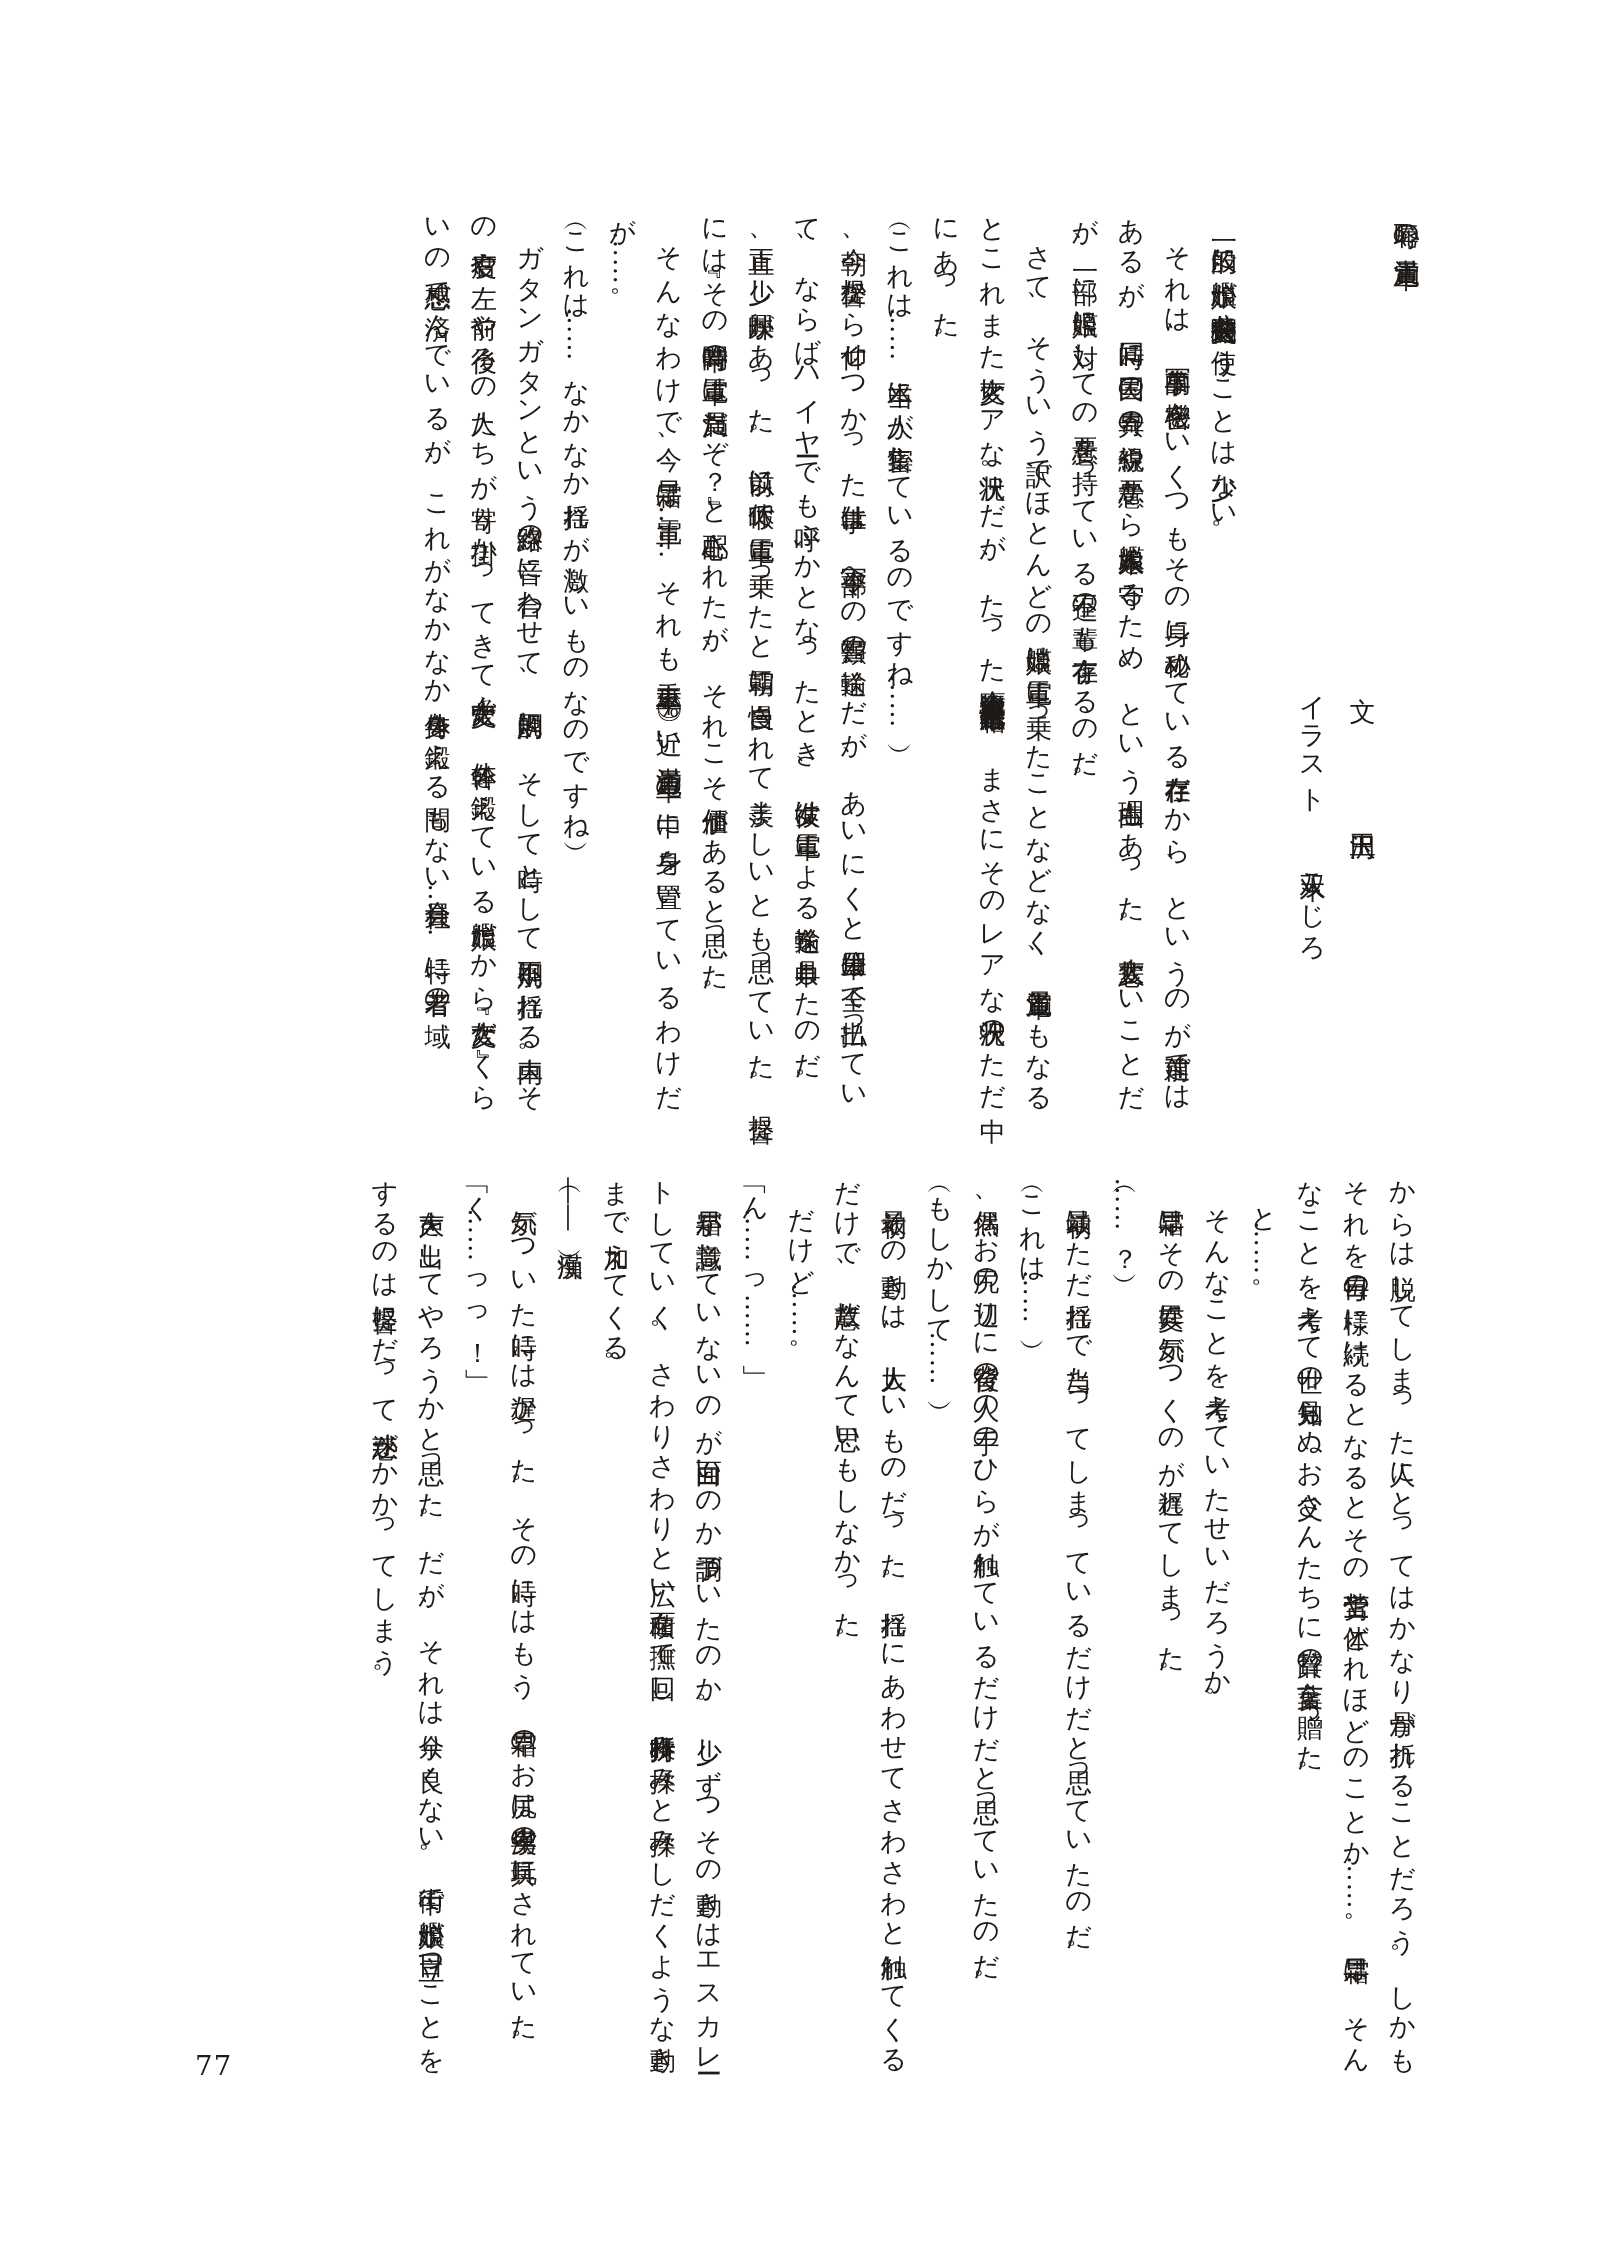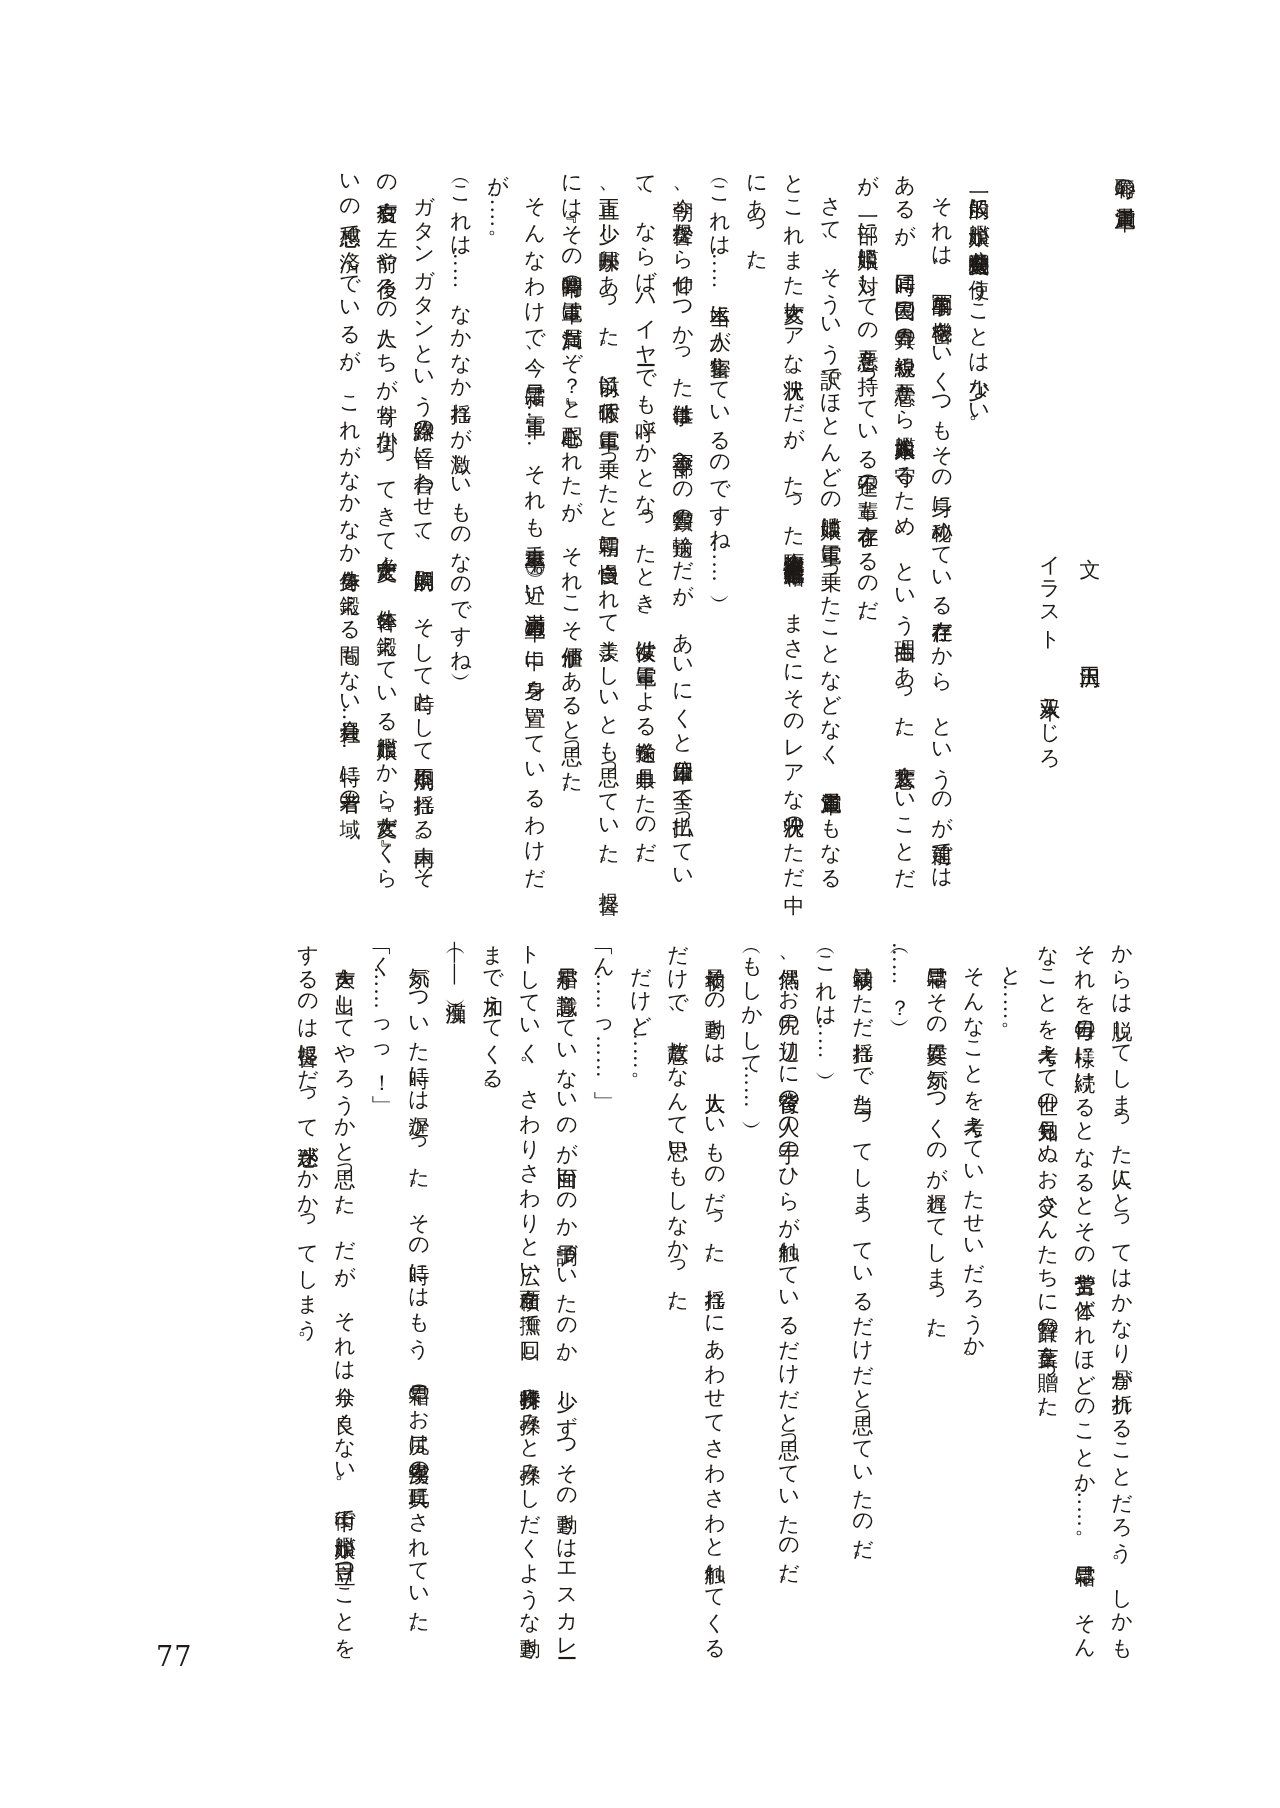--- a/index.html
+++ b/index.html
@@ -34,21 +34,21 @@
   }
   #credits-column {
     position:absolute; left:1030px; top:541px; height:320px;
     font-size:21px; letter-spacing:0.7px; line-height:40px;
   }
   #top-block    { left:183px; top:160px;  width:814px; height:718px; }
   #bottom-block { left:178px; top:930px;  width:962px; height:718px; }
 
   #page-number {
     position:absolute; left:156px; top:1641px;
-    font-size:27px; color:#1e1a17;
+    font-size:22px; color:#1e1a17;
     font-family:"DejaVu Serif","Liberation Serif",serif;
     letter-spacing:1px;
   }
 </style>
 </head>
 <body style="background: rgb(255, 255, 255);">
 
 <div id="title-column" class="vtext">恥辱の満員電車</div>
 
 <div id="credits-column" class="vtext">

